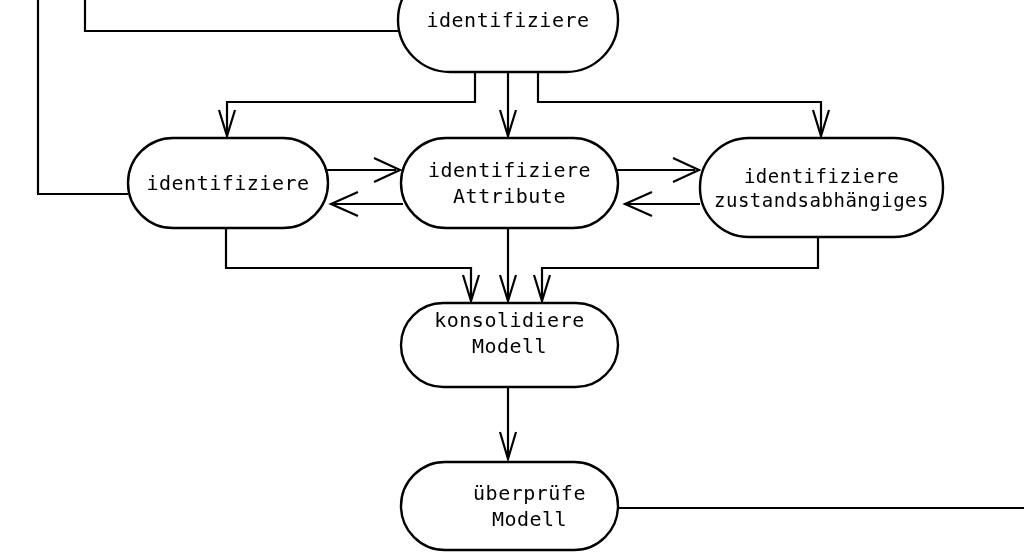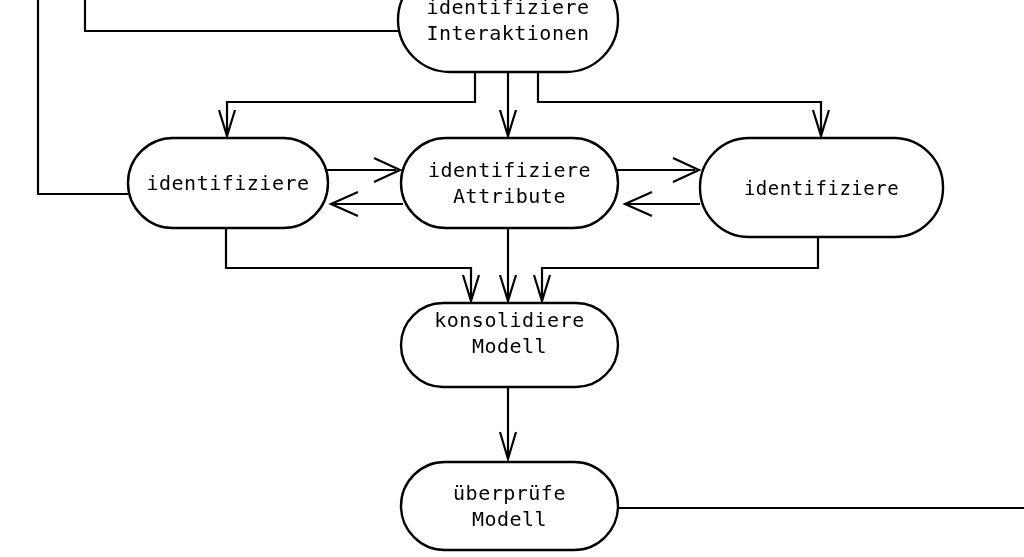--- a/index.html
+++ b/index.html
@@ -104,39 +104,39 @@
       <rect x="100" y="138" width="200" height="90" rx="45" ry="45"></rect>
       <rect x="373" y="138" width="217" height="90" rx="45" ry="45"></rect>
       <rect x="672" y="138" width="243" height="99" rx="49" ry="49"></rect>
       <rect x="373" y="303" width="217" height="84" rx="42" ry="42"></rect>
       <rect x="373" y="462" width="217" height="88" rx="44" ry="44"></rect>
     </g>
   </svg>
 
   <div class="node-label" style="left:370px; top:-32px; width:220px; height:104px;">
     <span>identifiziere</span>
-    <span>Interaktionen</span>
   </div>
 
   <div class="node-label" style="left:100px; top:138px; width:200px; height:90px;">
     <span>identifiziere</span>
   </div>
 
   <div class="node-label" style="left:373px; top:138px; width:217px; height:90px;">
     <span>identifiziere</span>
     <span>Attribute</span>
   </div>
 
   <div class="node-label" style="left:672px; top:138px; width:243px; height:99px; font-size:19px; line-height:24px;">
     <span>identifiziere</span>
+    <span>zustandsabhängiges</span>
   </div>
 
   <div class="node-label" style="left:373px; top:303px; width:217px; height:60px;">
     <span>konsolidiere</span>
     <span>Modell</span>
   </div>
 
-  <div class="node-label" style="left:373px; top:462px; width:217px; height:88px;">
+  <div class="node-label" style="left:393px; top:462px; width:217px; height:88px;">
     <span>überprüfe</span>
     <span>Modell</span>
   </div>
 
 </div>
 
 </body></html>

